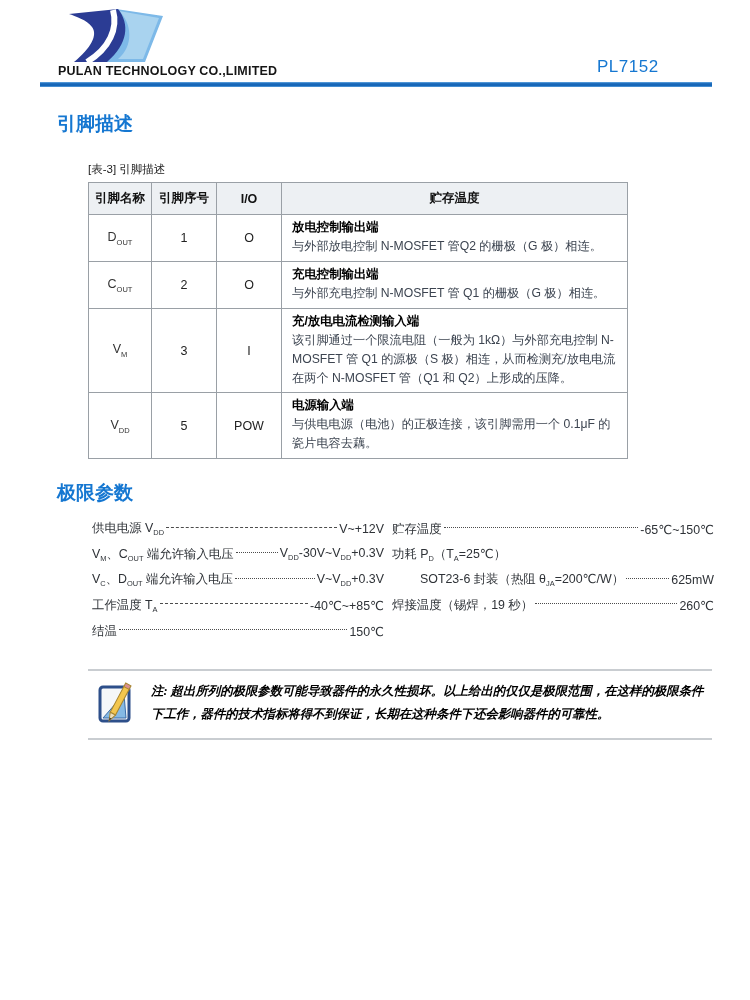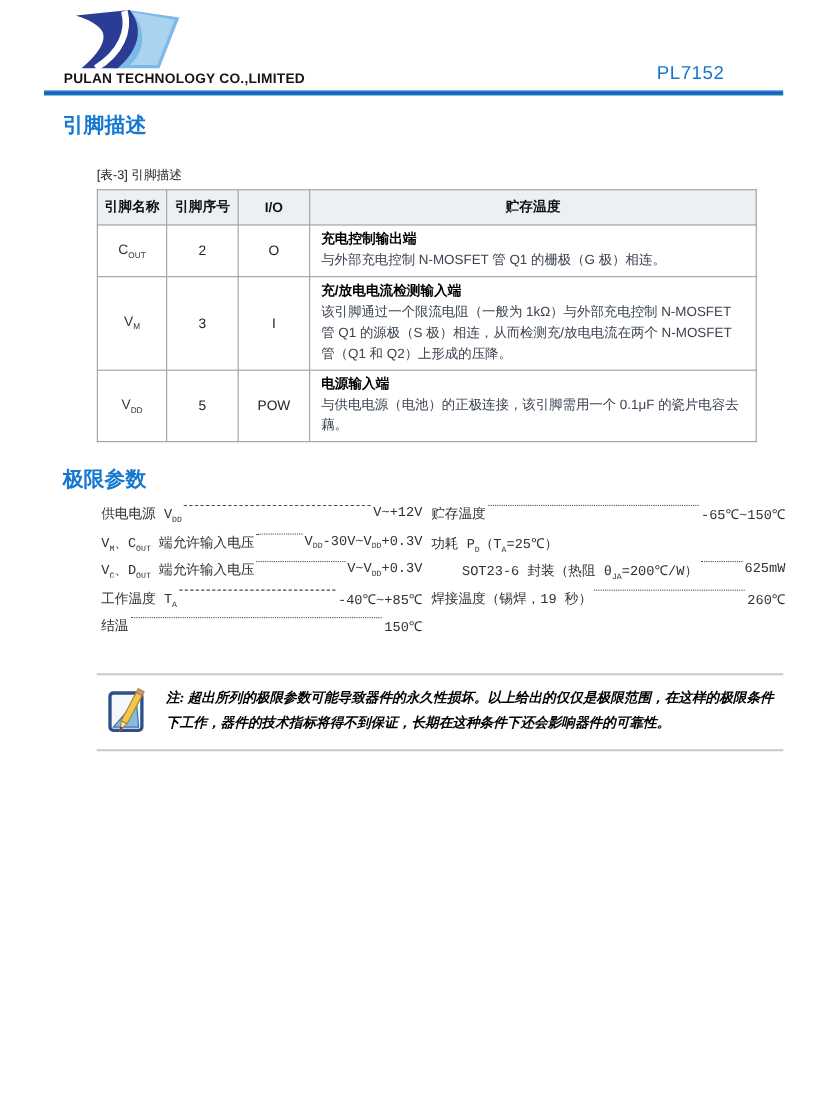--- a/index.html
+++ b/index.html
@@ -19,40 +19,40 @@
   
   .header{position:relative;height:88px;}
   .logo{position:absolute;left:56px;top:7px;width:118px;height:58px;}
   .company{position:absolute;left:58px;top:64px;font-size:12.5px;font-weight:700;color:#151515;letter-spacing:.2px;white-space:nowrap;}
   .partnum{position:absolute;left:597px;top:57px;font-size:17px;color:var(--accent);letter-spacing:.5px;}
   .head-rule{position:absolute;left:40px;top:82px;width:672px;height:5px;
     background:linear-gradient(#66a8e2,#1767b8 35%,#1767b8 75%,#66a8e2);}
 
   
   .section-title{color:var(--accent);font-size:19px;font-weight:700;margin:0 0 0 57px;}
-  #pin-title{padding-top:13px;}
+  #pin-title{padding-top:23px;}
   #limits-title{margin-top:21px;}
 
   
   .table-caption{margin:25px 0 5px 88px;font-size:11.5px;color:#222;}
-  table.pin-table{margin-left:88px;width:600px;border-collapse:collapse;font-size:12.5px;border:1.5px solid #8a9096;}
+  table.pin-table{margin-left:88px;width:540px;border-collapse:collapse;font-size:12.5px;border:1.5px solid #8a9096;}
   .pin-table th,.pin-table td{border:1px solid #9aa0a6;}
   .pin-table th{background:var(--th-bg);font-weight:700;padding:7px 3px;font-size:12.5px;color:#111;}
   td.c-center{text-align:center;color:#222;}
   td.pin-name{font-size:12.5px;color:#333;}
   sub{font-size:.6em;}
   td.func{padding:4px 10px 5px;}
   .func-title{font-weight:700;color:#000;font-size:12.4px;line-height:1.45;}
   .func-desc{color:#3c4450;font-size:12.2px;line-height:1.55;}
 
   
   .params{display:flex;margin:10px 0 0 92px;width:622px;font-size:12.4px;color:#2e3237;}
   .pcol-left{width:292px;}
   .pcol-right{width:322px;margin-left:8px;}
-  .pline{display:flex;align-items:flex-start;height:25.5px;white-space:nowrap;font-family:Liberation Mono, monospace;}
+  .pline{display:flex;align-items:center;height:25.5px;white-space:nowrap;}
   .pline.indent{padding-left:28px;}
   .plabel,.pvalue{white-space:nowrap;}
   .leader{flex:1 1 auto;min-width:10px;height:1px;margin:0 2px 4px;border-bottom:1.6px dotted #4c4c4c;}
   .leader.dash{border-bottom:1.5px dashed #4c4c4c;}
 
   
   .note{margin:25px 0 0 88px;width:624px;border-top:2px solid #c9cdd1;border-bottom:2px solid #c9cdd1;
     padding:9px 6px 11px 8px;display:flex;gap:15px;align-items:flex-start;}
   .note-icon{width:40px;height:46px;flex:0 0 auto;margin-top:1px;}
   .note-text{font-family:"Liberation Serif","DejaVu Serif",serif;font-weight:700;font-style:italic;
@@ -90,20 +90,29 @@
     <thead>
       <tr>
         <th>引脚名称</th>
         <th>引脚序号</th>
         <th>I/O</th>
         <th>贮存温度</th>
       </tr>
     </thead>
     <tbody>
         <tr>
+          <td class="c-center pin-name">D<sub>OUT</sub></td>
+          <td class="c-center">1</td>
+          <td class="c-center">O</td>
+          <td class="func">
+            <div class="func-title">放电控制输出端</div>
+            <div class="func-desc">与外部放电控制 N-MOSFET 管Q2 的栅极（G 极）相连。</div>
+          </td>
+        </tr>
+        <tr>
           <td class="c-center pin-name">C<sub>OUT</sub></td>
           <td class="c-center">2</td>
           <td class="c-center">O</td>
           <td class="func">
             <div class="func-title">充电控制输出端</div>
             <div class="func-desc">与外部充电控制 N-MOSFET 管 Q1 的栅极（G 极）相连。</div>
           </td>
         </tr>
         <tr>
           <td class="c-center pin-name">V<sub>M</sub></td>

